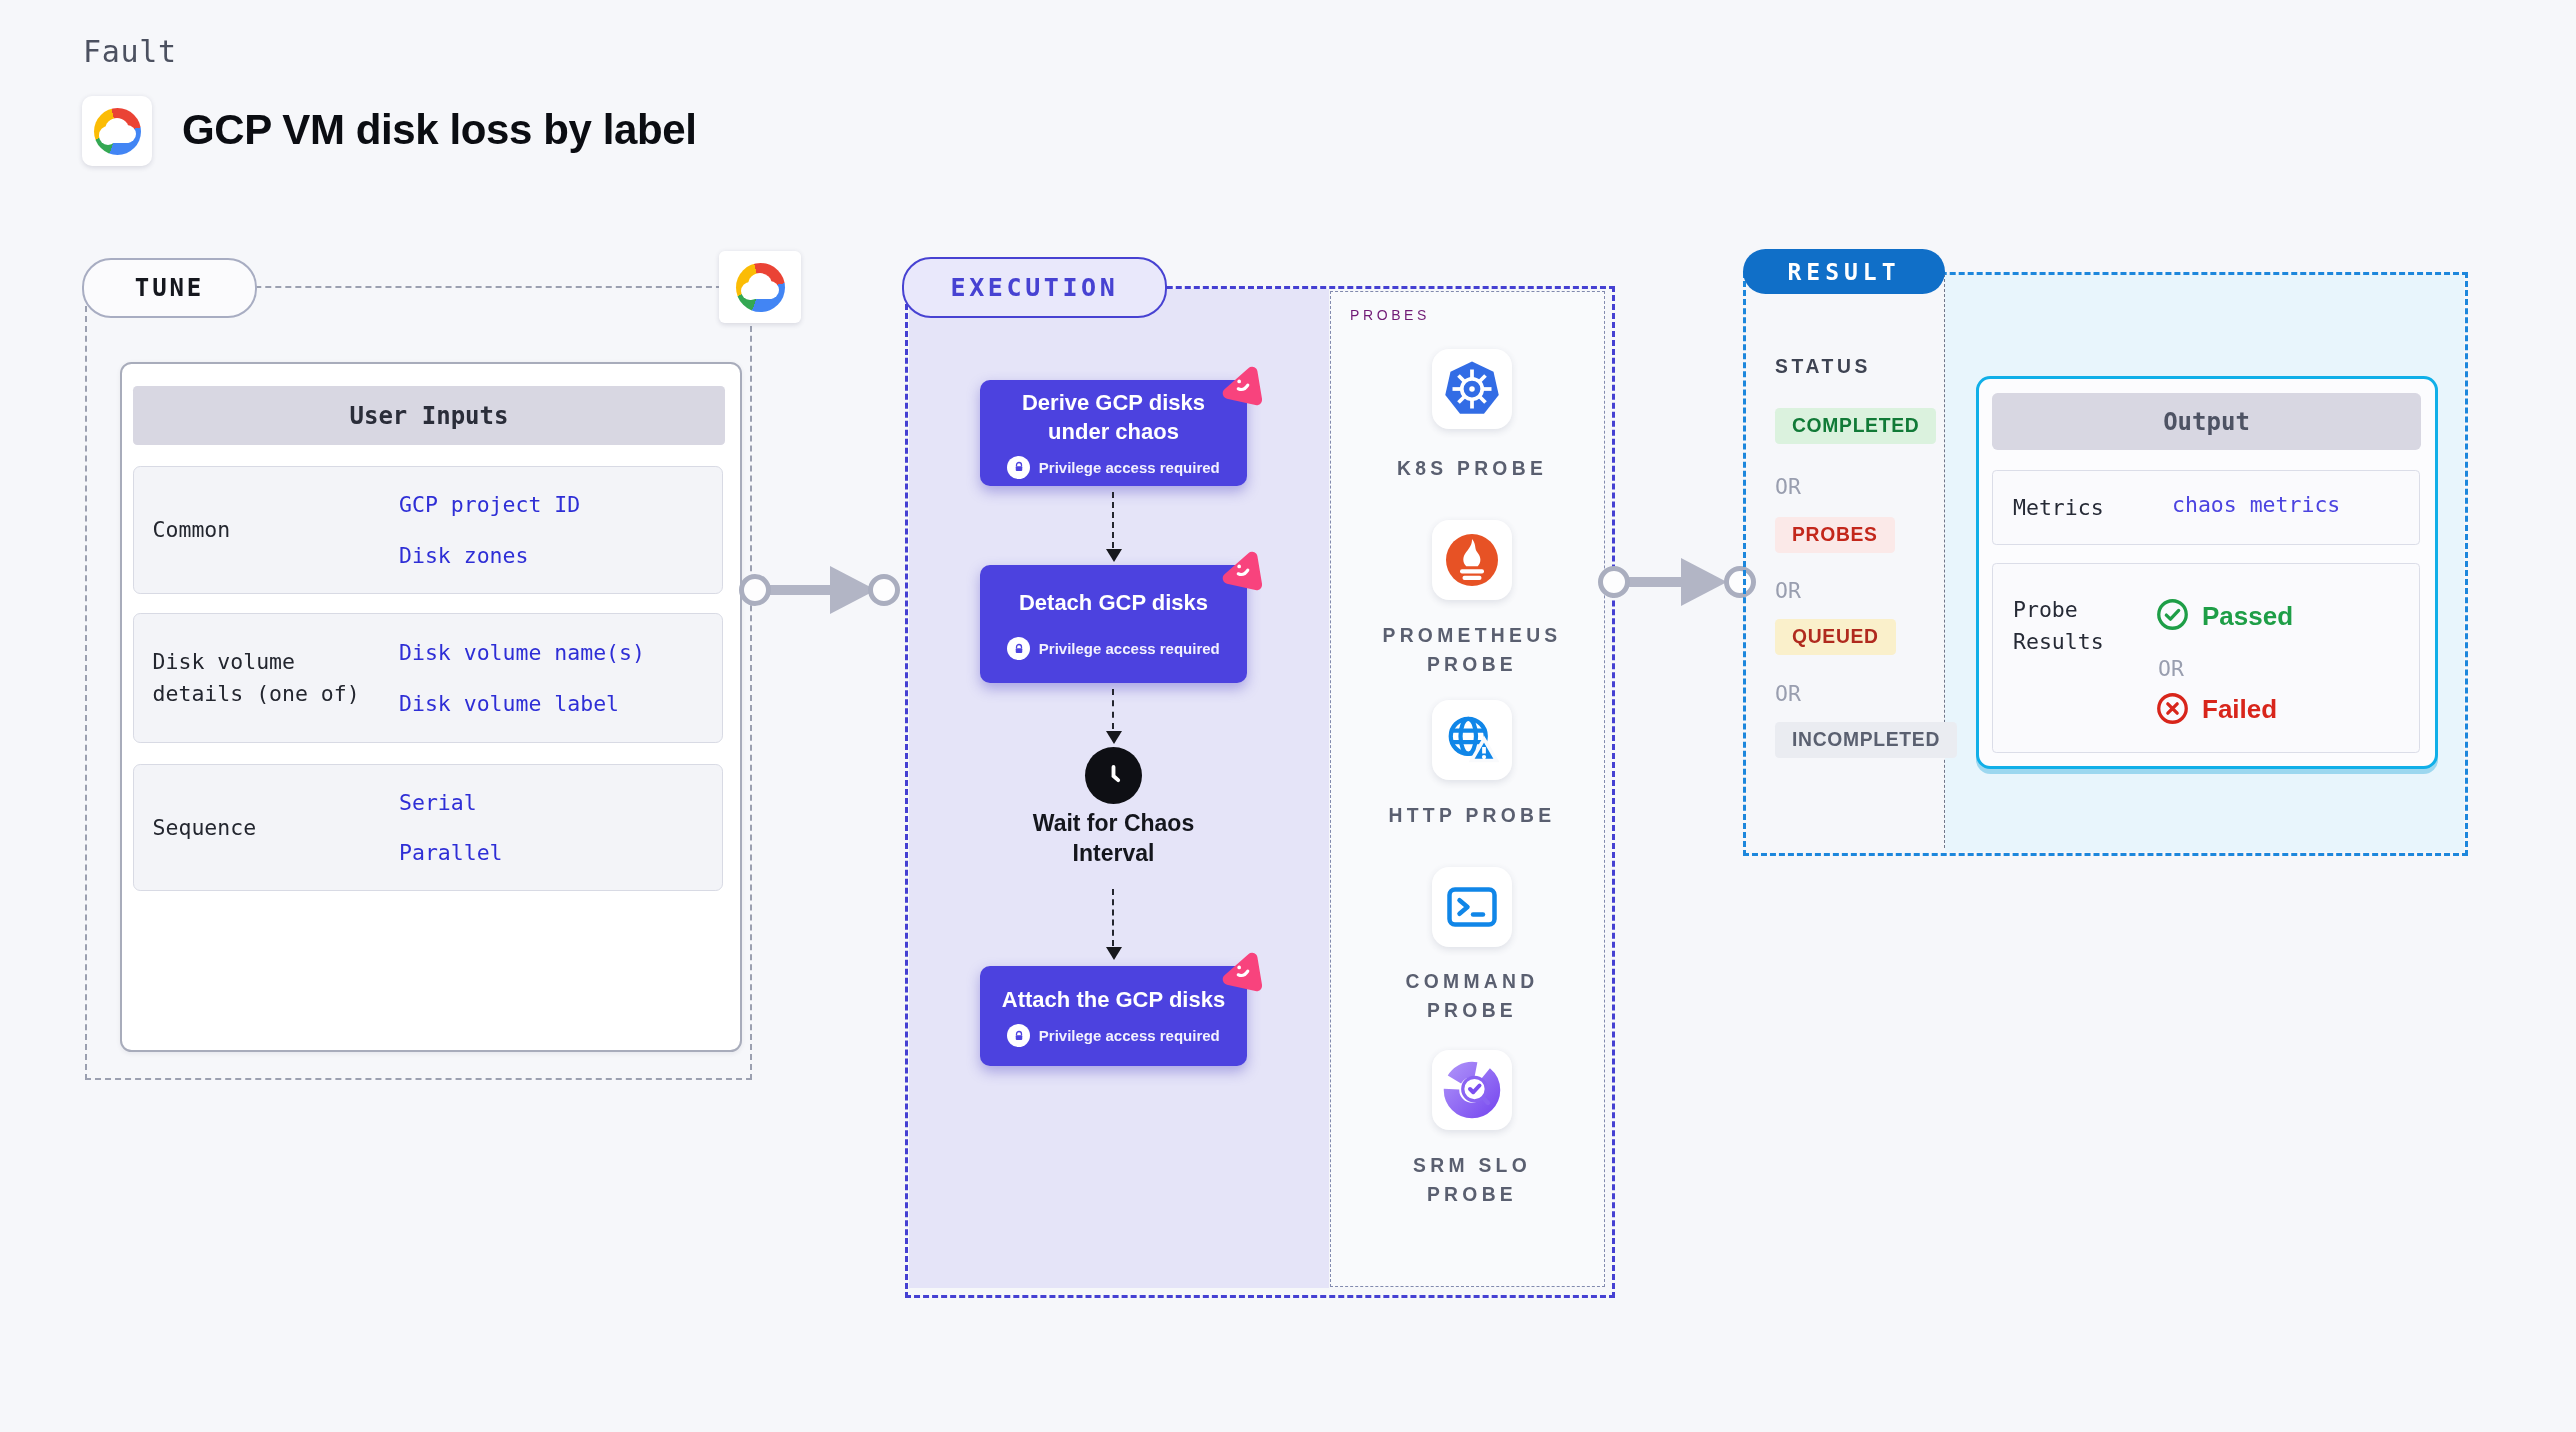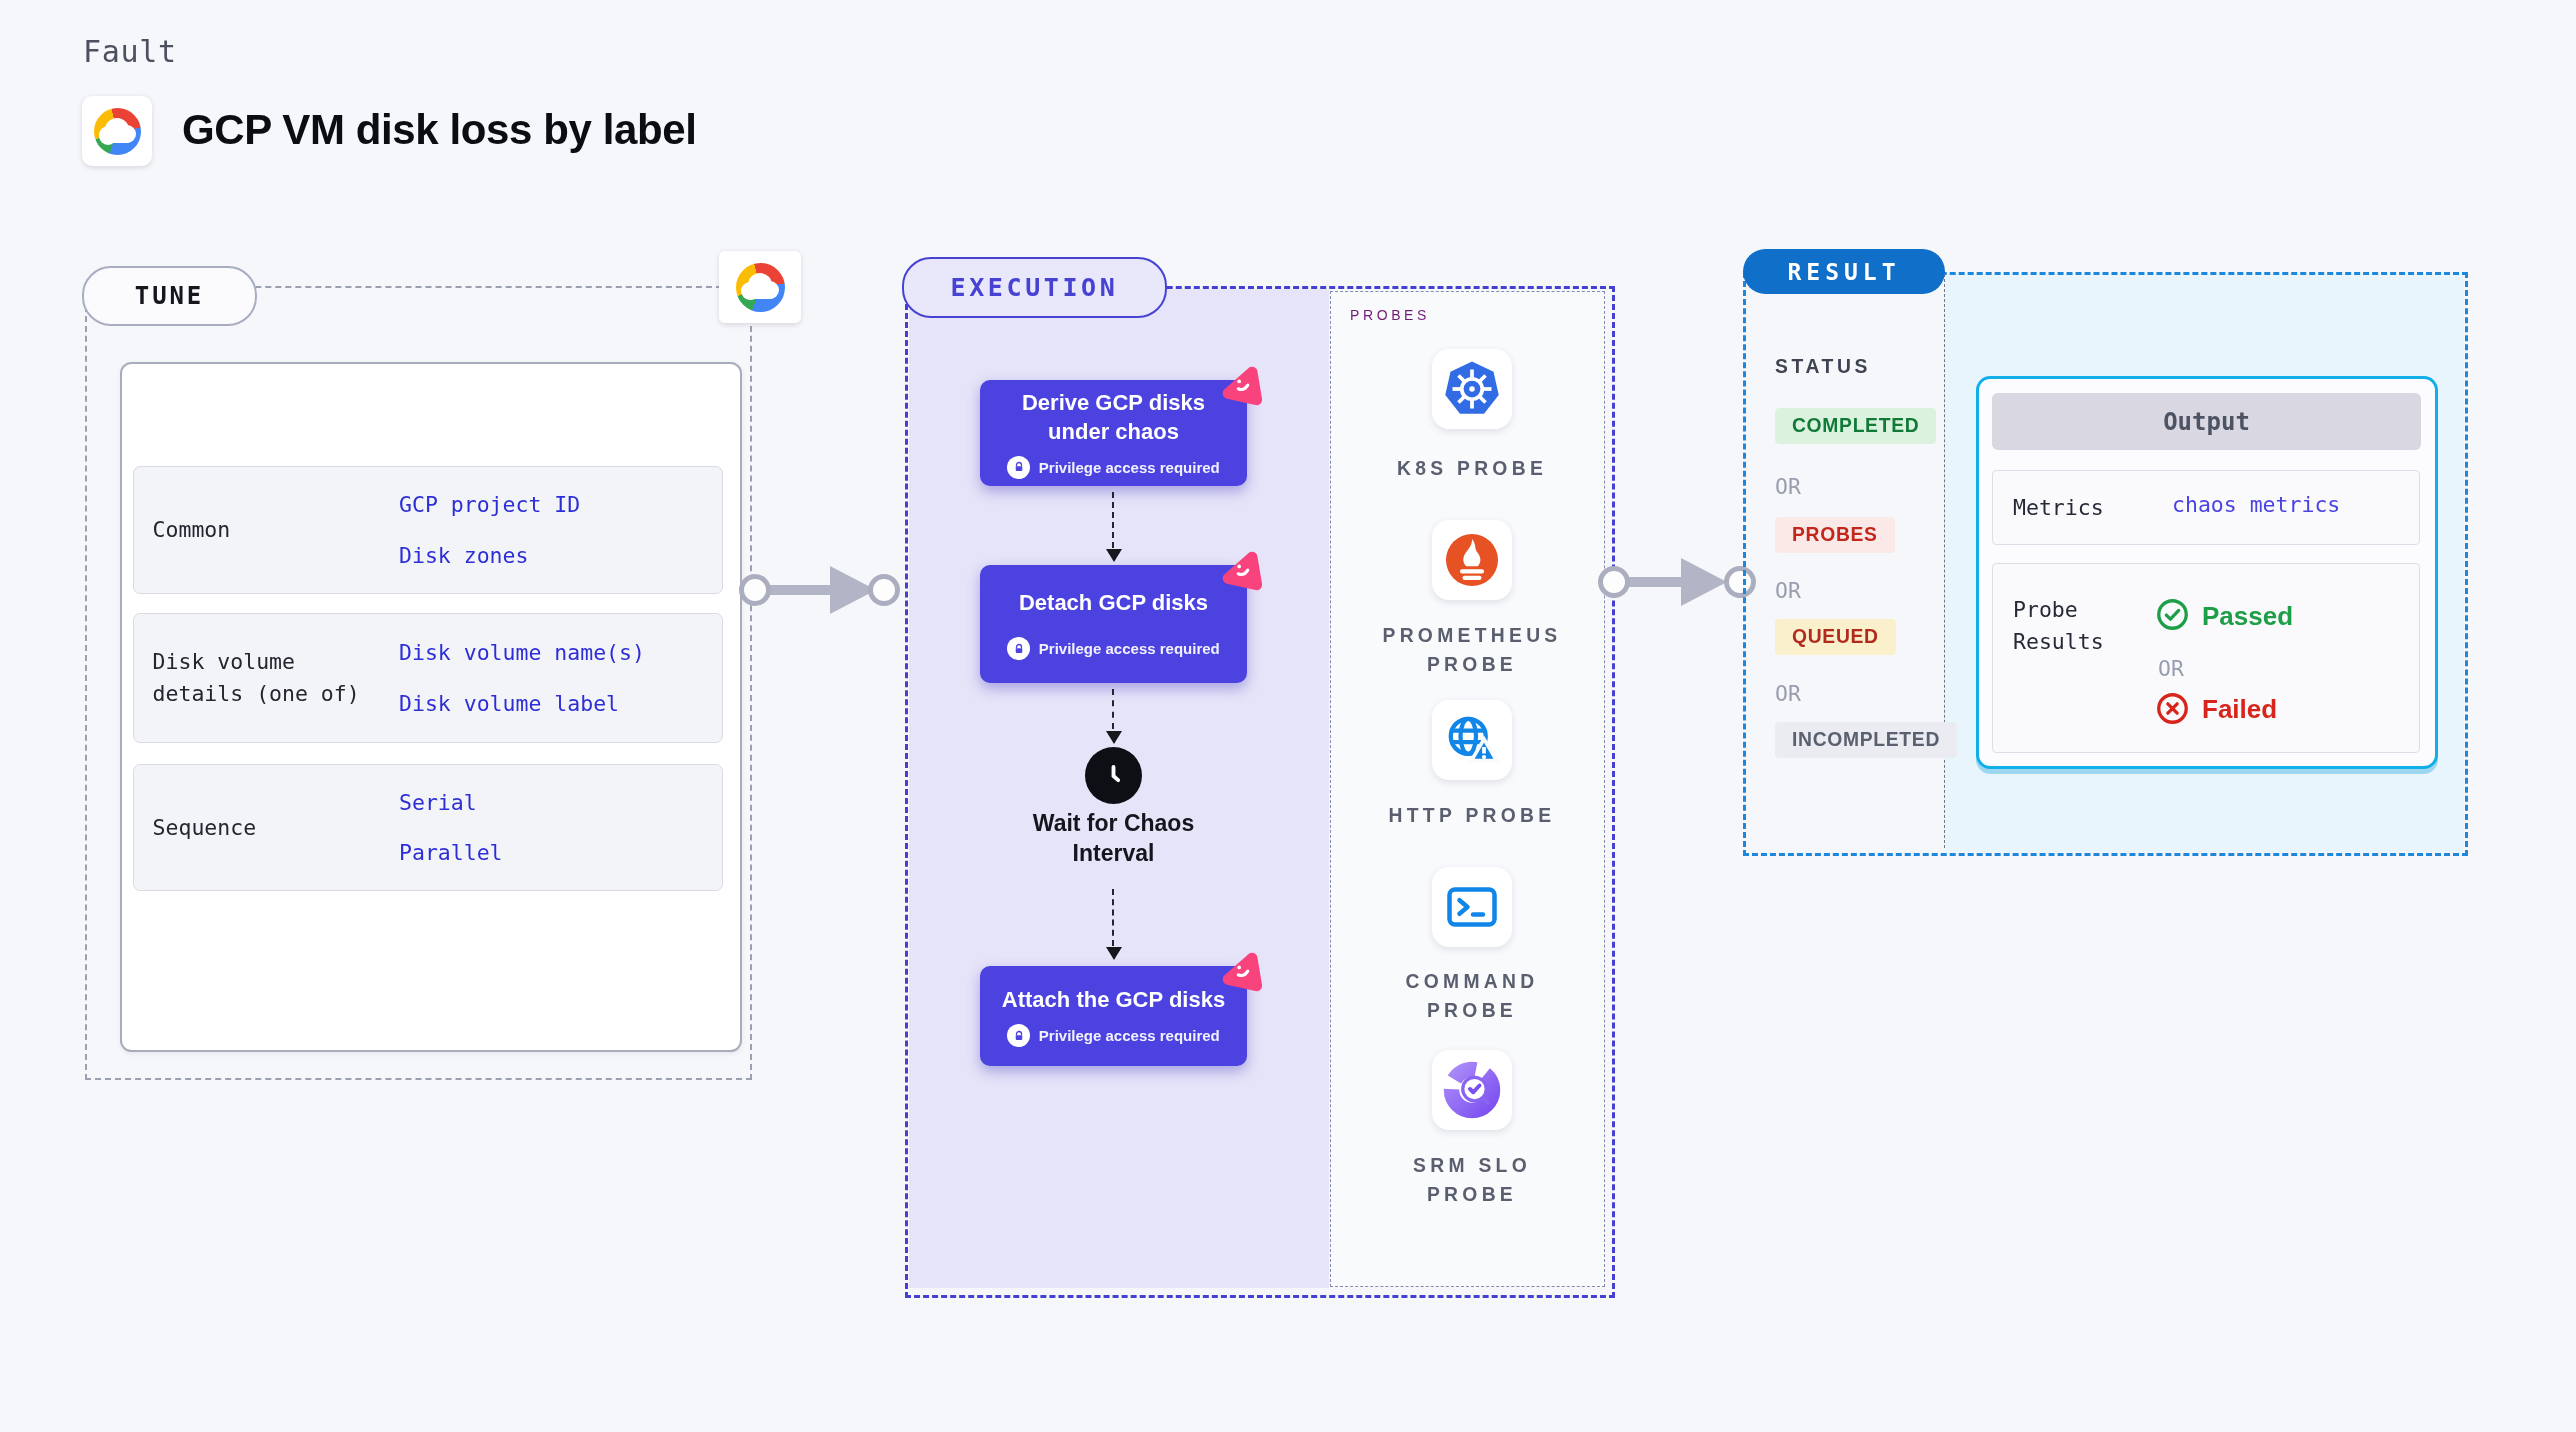--- a/index.html
+++ b/index.html
@@ -96,34 +96,37 @@
       <div class="ring"></div>
       <div class="c" style="left:11.5px;top:10px;width:24px;height:24px;"></div>
       <div class="c" style="left:5px;top:18.6px;width:18.6px;height:18.6px;"></div>
       <div class="c" style="left:24px;top:17px;width:18.6px;height:18.6px;"></div>
       <div class="r" style="left:8.6px;top:24px;width:30px;height:11.5px;"></div>
     </div>
   </div>
   <div class="abs page-title" style="left:182px;top:106px;">GCP VM disk loss by label</div>
 
   <div class="abs tune-rect" style="left:85px;top:286px;width:663px;height:790px;"></div>
-  <div class="abs pill pill-tune" style="left:82px;top:266px;width:171px;height:56px;">
+  <div class="abs pill pill-tune" style="left:82px;top:258px;width:171px;height:56px;">
     <span>TUNE</span>
   </div>
   <div class="abs gcp-tile" style="left:719px;top:251px;width:82px;height:72px;border-radius:5.7px;">
     <div class="gcp-cloud" style="width:49px;height:49px;">
       <div class="ring"></div>
       <div class="c" style="left:12px;top:10px;width:24px;height:24px;"></div>
       <div class="c" style="left:5.7px;top:19.3px;width:18.6px;height:18.6px;"></div>
       <div class="c" style="left:25px;top:18px;width:18.6px;height:18.6px;"></div>
       <div class="r" style="left:9.3px;top:25px;width:30px;height:11.5px;"></div>
     </div>
   </div>
 
   <div class="abs ui-card" style="left:120px;top:362px;width:618px;height:686px;"></div>
+  <div class="abs ui-header mono" style="left:133px;top:386px;width:592px;height:59px;">
+    <span>User Inputs</span>
+  </div>
 
   <div class="abs ui-row" style="left:133px;top:466px;width:588px;height:126px;">
     <div class="ui-row-label mono">Common</div>
     <div class="ui-row-vals">
       <div class="ui-val mono">GCP project ID</div>
       <div class="ui-val mono">Disk zones</div>
     </div>
   </div>
   <div class="abs ui-row" style="left:133px;top:613px;width:588px;height:128px;">
     <div class="ui-row-label mono">Disk volume details (one of)</div>

